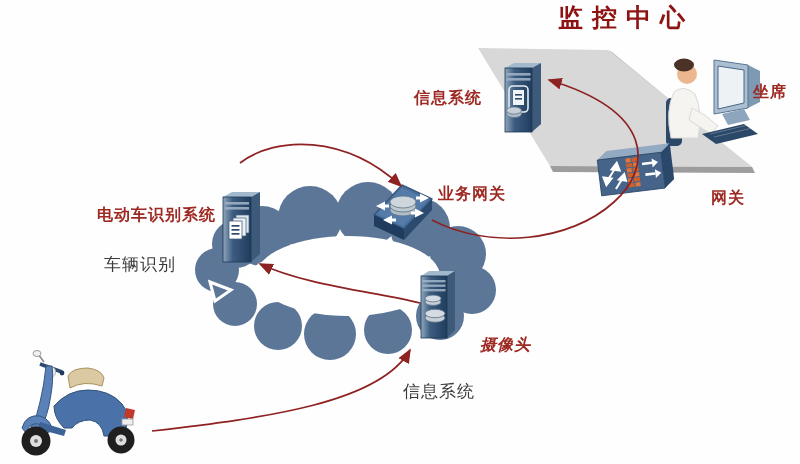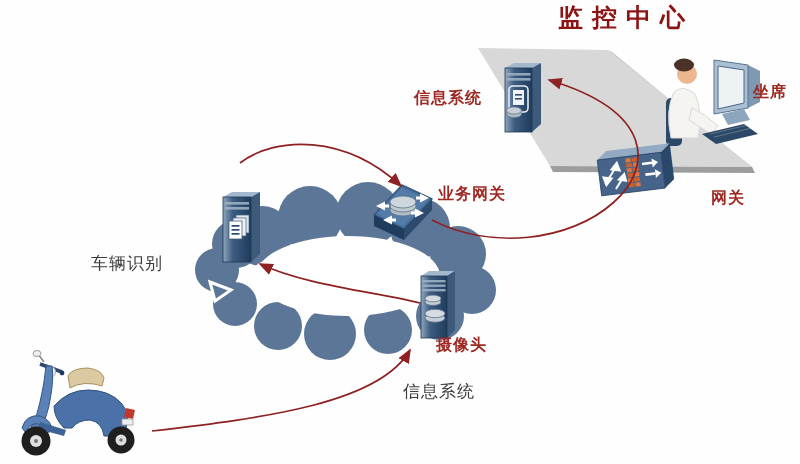--- a/index.html
+++ b/index.html
@@ -214,17 +214,18 @@
       <path d="M152,431 C265,418 380,403 410,350" marker-end="url(#arrh)"></path>
     </g>
   </svg>
 
   <div class="lbl title" style="left:558px;top:4px;">监控中心</div>
 
   <div class="lbl node-label" style="left:414px;top:89px;">信息系统</div>
   <div class="lbl node-label" style="left:753px;top:83px;">坐席</div>
   <div class="lbl node-label" style="left:675px;top:189px;margin-left:36px;">网关</div>
   <div class="lbl node-label" style="left:438px;top:185px;text-align:right;">业务网关</div>
-  <div class="lbl node-label" style="left:436px;top:336px;">摄像头</div>
-
-  <div class="lbl flow-label" style="left:91px;top:256px;font-family:Liberation Mono, monospace;">车辆识别</div>
+  <div class="lbl node-label" style="left:97px;top:206px;">电动车识别系统</div>
+  <div class="lbl node-label" style="left:480px;top:336px;font-style:italic;">摄像头</div>
+
+  <div class="lbl flow-label" style="left:104px;top:256px;">车辆识别</div>
   <div class="lbl flow-label" style="left:403px;top:383px;">信息系统</div>
 </div>
 
 </body></html>

